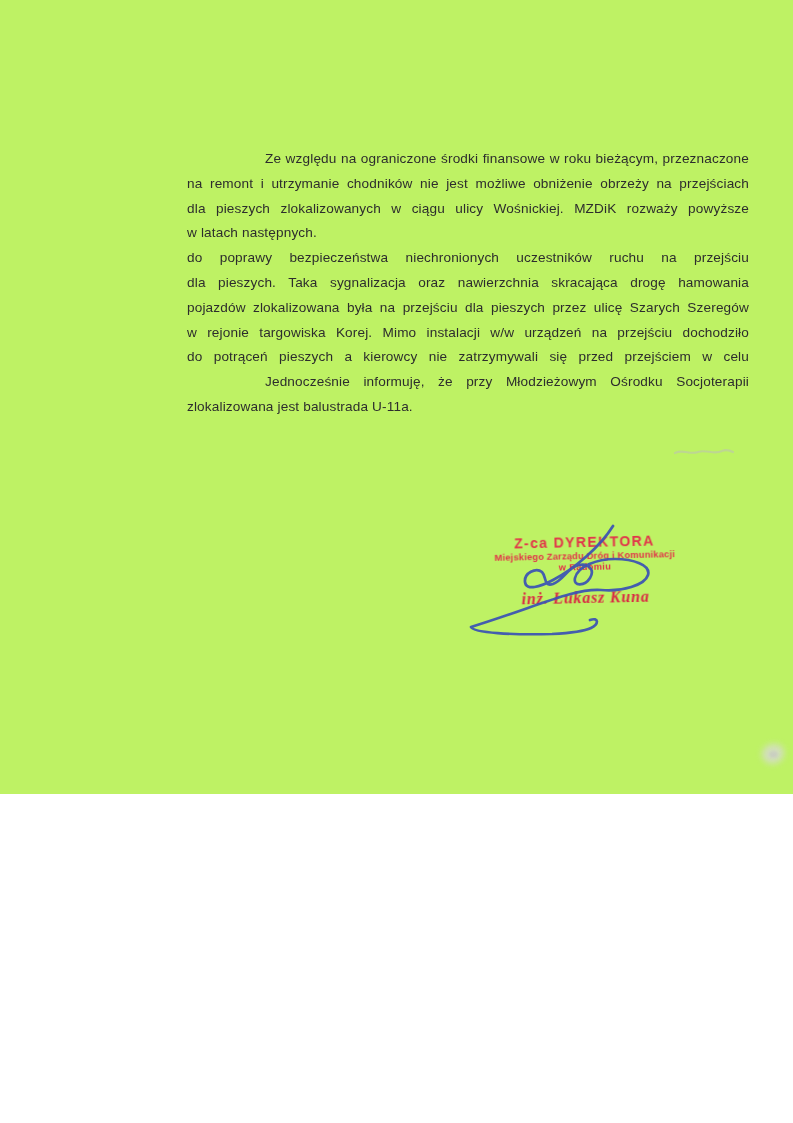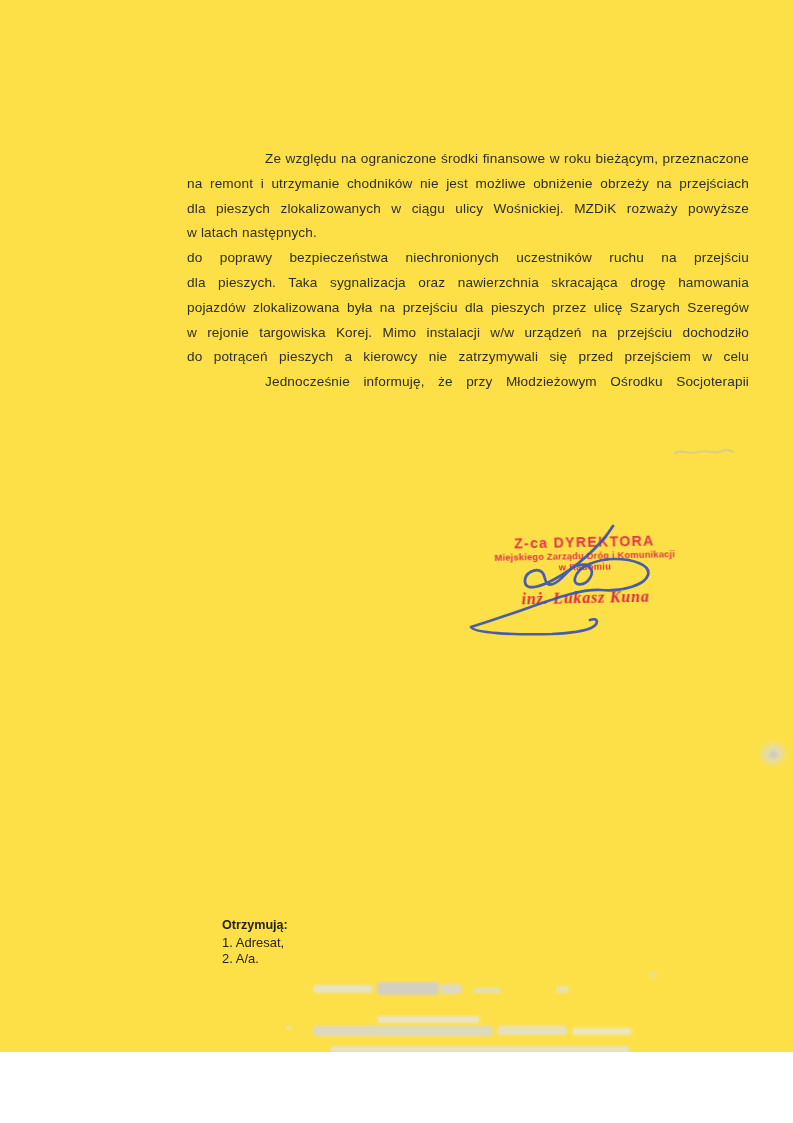--- a/index.html
+++ b/index.html
@@ -1,17 +1,17 @@
 <!DOCTYPE html>
 <html lang="pl"><head>
 <meta charset="utf-8">
 <style>
   html,body { margin:0; padding:0; background:#ffffff; }
   .page {
-    position:relative; width:793px; height:1052px; background:#fde047;
+    position:relative; width:793px; height:794px; background:#bef264;
     font-family:"Liberation Sans","DejaVu Sans",sans-serif; overflow:hidden;
   }
 
   
   .doc-text {
     position:absolute; left:187px; top:147px; width:562px;
     font-size:13.6px; line-height:24.8px; color:#2d2d2d; letter-spacing:0.15px;
   }
   .t-line { height:24.8px; overflow:hidden; text-align:justify; }
   .t-line.just::after { content:""; display:inline-block; width:100%; height:0; }
@@ -79,20 +79,21 @@
       <div class="t-line just indent">Ze względu na ograniczone środki finansowe w roku bieżącym, przeznaczone</div>
       <div class="t-line just">na remont i utrzymanie chodników nie jest możliwe obniżenie obrzeży na przejściach</div>
       <div class="t-line just">dla pieszych zlokalizowanych w ciągu ulicy Wośnickiej. MZDiK rozważy powyższe</div>
       <div class="t-line">w latach następnych.</div>
       <div class="t-line just">do poprawy bezpieczeństwa niechronionych uczestników ruchu na przejściu</div>
       <div class="t-line just">dla pieszych. Taka sygnalizacja oraz nawierzchnia skracająca drogę hamowania</div>
       <div class="t-line just">pojazdów zlokalizowana była na przejściu dla pieszych przez ulicę Szarych Szeregów</div>
       <div class="t-line just">w rejonie targowiska Korej. Mimo instalacji w/w urządzeń na przejściu dochodziło</div>
       <div class="t-line just">do potrąceń pieszych a kierowcy nie zatrzymywali się przed przejściem w celu</div>
       <div class="t-line just indent">Jednocześnie informuję, że przy Młodzieżowym Ośrodku Socjoterapii</div>
+      <div class="t-line">zlokalizowana jest balustrada U-11a.</div>
     </section>
 
   <div class="smudge-mid">
     <svg width="60" height="12" viewBox="0 0 60 12">
       <path d="M1,7 C9,3 16,9 24,6 C32,3 40,9 48,5 C53,3 57,5 59,6" fill="none" stroke="#bdbdbd" stroke-width="2.2" stroke-linecap="round" opacity="0.65" filter="blur(0.5px)"></path>
     </svg>
   </div>
 
   <div class="stamp" style="color: rgb(226, 51, 73);">
     <div class="stamp-title">Z-ca DYREKTORA</div>

